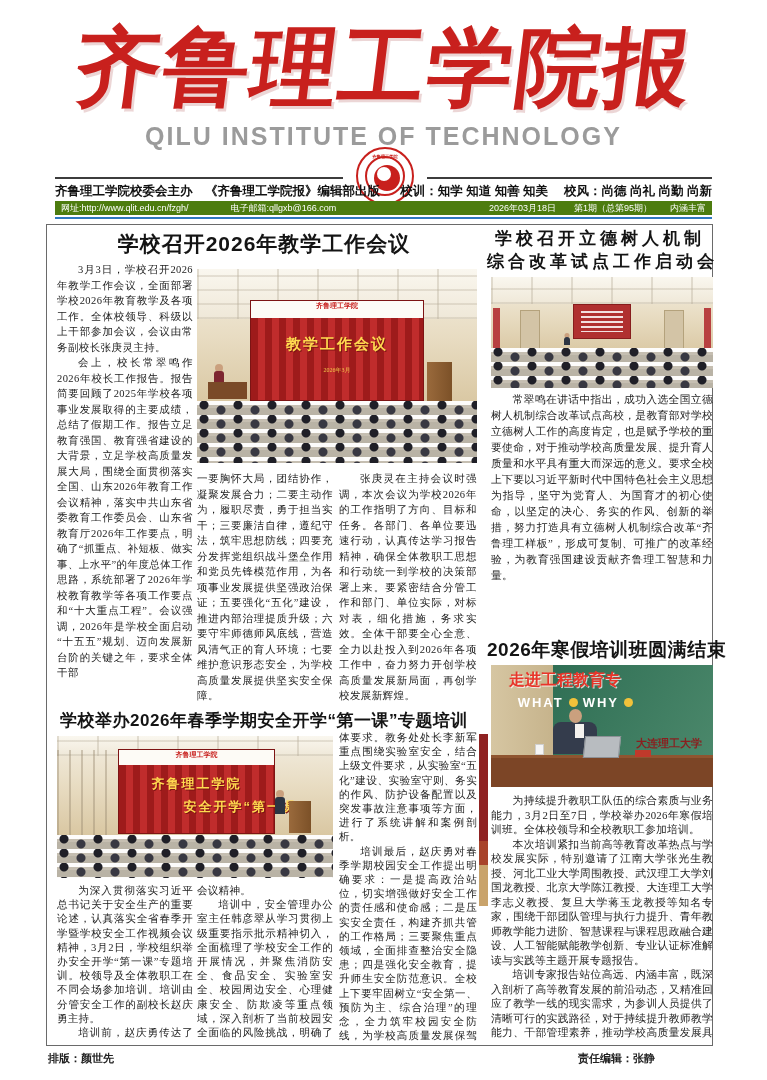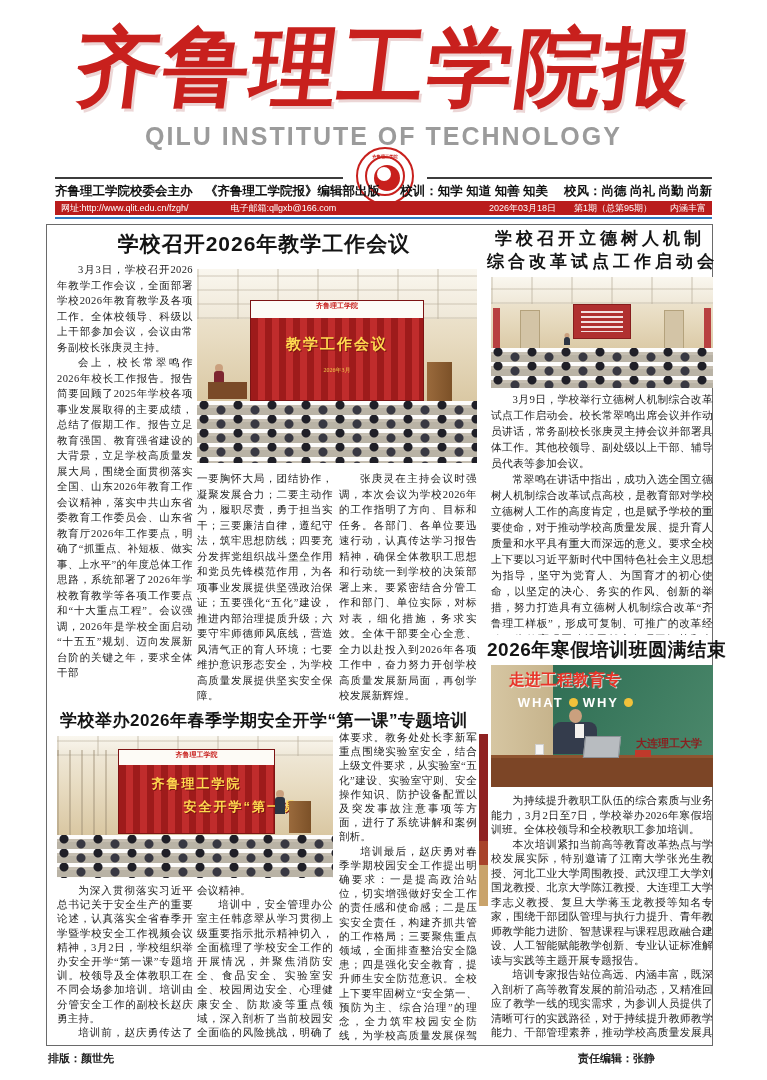--- a/index.html
+++ b/index.html
@@ -22,21 +22,21 @@
     border:2px solid #c8201d;box-sizing:border-box;}
   .logo-swirl{position:absolute;left:16px;top:16px;width:26px;height:26px;border-radius:50%;
     background:#c8201d;}
   .logo-swirl::after{content:"";position:absolute;left:3px;top:2px;width:14px;height:14px;
     border-radius:50%;background:#fff;}
   .logo-text{position:absolute;left:0;top:4px;width:100%;text-align:center;font-size:5px;
     color:#c8201d;font-weight:bold;transform:scale(.85);}
   .pub-row{position:absolute;left:55px;top:183px;width:657px;display:flex;justify-content:space-between;
     font-family:"Liberation Sans",sans-serif;font-weight:bold;font-size:12.5px;color:#111;white-space:nowrap;}
   
-  .infobar{position:absolute;left:55px;top:201px;width:657px;height:14px;background:#b91c1c;
+  .infobar{position:absolute;left:55px;top:201px;width:657px;height:14px;background:#4d7c0f;
     color:#fff;font-family:"Liberation Sans",sans-serif;font-size:9px;line-height:14px;
     display:flex;align-items:center;box-sizing:border-box;padding:0 6px;white-space:nowrap;}
   .infobar .gap1{width:42px;}
   .infobar .spacer{flex:1;}
   .infobar .gap2{width:18px;}
   .infobar-underline{position:absolute;left:55px;top:217px;width:657px;height:2px;background:#2e78c0;}
   
   .content-box{position:absolute;left:46px;top:224px;width:667px;height:822px;
     border:1px solid #6a6a6a;box-sizing:border-box;}
   .abs{position:absolute;}
@@ -204,21 +204,21 @@
 
     <div class="abs col a2txt" style="left:10px;top:659px;width:136px;height:157px;">
       <p>为深入贯彻落实习近平总书记关于安全生产的重要论述，认真落实全省春季开学暨学校安全工作视频会议精神，3月2日，学校组织举办安全开学“第一课”专题培训。校领导及全体教职工在不同会场参加培训。培训由分管安全工作的副校长赵庆勇主持。</p>
       <p>培训前，赵庆勇传达了全省春季开学暨学校安全工作视频</p>
     </div>
     <div class="abs col a2txt" style="left:150px;top:659px;width:136px;height:157px;">
       <p class="cont">会议精神。</p>
       <p>培训中，安全管理办公室主任韩彦翠从学习贯彻上级重要指示批示精神切入，全面梳理了学校安全工作的开展情况，并聚焦消防安全、食品安全、实验室安全、校园周边安全、心理健康安全、防欺凌等重点领域，深入剖析了当前校园安全面临的风险挑战，明确了新学期安全工作的重点任务和具</p>
     </div>
     <div class="abs col a2txt" style="left:292px;top:506px;width:138px;height:312px;">
-      <p class="cont">体要求。教务处处长李新军重点围绕实验室安全，结合上级文件要求，从实验室“五化”建设、实验室守则、安全操作知识、防护设备配置以及突发事故注意事项等方面，进行了系统讲解和案例剖析。</p>
+      <p class="cont">体要求。教务处处长李新军重点围绕实验室安全，结合上级文件要求，从实验室“五化”建设、实验室守则、务实的作风、防护设备配置以及突发事故注意事项等方面，进行了系统讲解和案例剖析。</p>
       <p>培训最后，赵庆勇对春季学期校园安全工作提出明确要求：一是提高政治站位，切实增强做好安全工作的责任感和使命感；二是压实安全责任，构建齐抓共管的工作格局；三要聚焦重点领域，全面排查整治安全隐患；四是强化安全教育，提升师生安全防范意识。全校上下要牢固树立“安全第一、预防为主、综合治理”的理念，全力筑牢校园安全防线，为学校高质量发展保驾护航，为全体师生营造安全、和谐、有序的校园环境。</p>
     </div>
 
     <div class="gutter-strip abs" style="left:432px;top:509px;width:9px;height:172px;"></div>
 
     <div class="abs headline" style="left:440px;top:2px;width:226px;font-size:17px;line-height:23px;letter-spacing:4px;">
       <div>学校召开立德树人机制</div>
       <div>综合改革试点工作启动会</div>
     </div>
 
@@ -231,21 +231,20 @@
       <div class="p2-redwall" style="right:1%;"></div>
       <div class="p2-screen"></div>
       <div class="figure" style="left:33%;top:50%;width:6px;height:12px;">
         <span class="head" style="width:5px;height:5px;"></span>
           <span class="body" style="top:4px;"></span>
       </div>
       <div class="crowd" style="height:36%;"></div>
     </div>
 
     <div class="abs col rtxt" style="left:444px;top:166px;width:222px;height:244px;">
-      <p>3月9日，学校举行立德树人机制综合改革试点工作启动会。校长常翠鸣出席会议并作动员讲话，常务副校长张庚灵主持会议并部署具体工作。其他校领导、副处级以上干部、辅导员代表等参加会议。</p>
       <p>常翠鸣在讲话中指出，成功入选全国立德树人机制综合改革试点高校，是教育部对学校立德树人工作的高度肯定，也是赋予学校的重要使命，对于推动学校高质量发展、提升育人质量和水平具有重大而深远的意义。要求全校上下要以习近平新时代中国特色社会主义思想为指导，坚守为党育人、为国育才的初心使命，以坚定的决心、务实的作风、创新的举措，努力打造具有立德树人机制综合改革“齐鲁理工样板”，形成可复制、可推广的改革经验，为教育强国建设贡献齐鲁理工智慧和力量。</p>
     </div>
 
     <div class="abs headline" style="left:440px;top:412px;width:226px;font-size:19px;letter-spacing:.5px;">2026年寒假培训班圆满结束</div>
 
     <div class="photo abs" style="left:444px;top:440px;width:222px;height:122px;">
       <div class="p3-wall"></div>
       <div class="p3-board"></div>
       <div class="p3-banner">走进工程教育专</div>
       <div class="p3-what">

